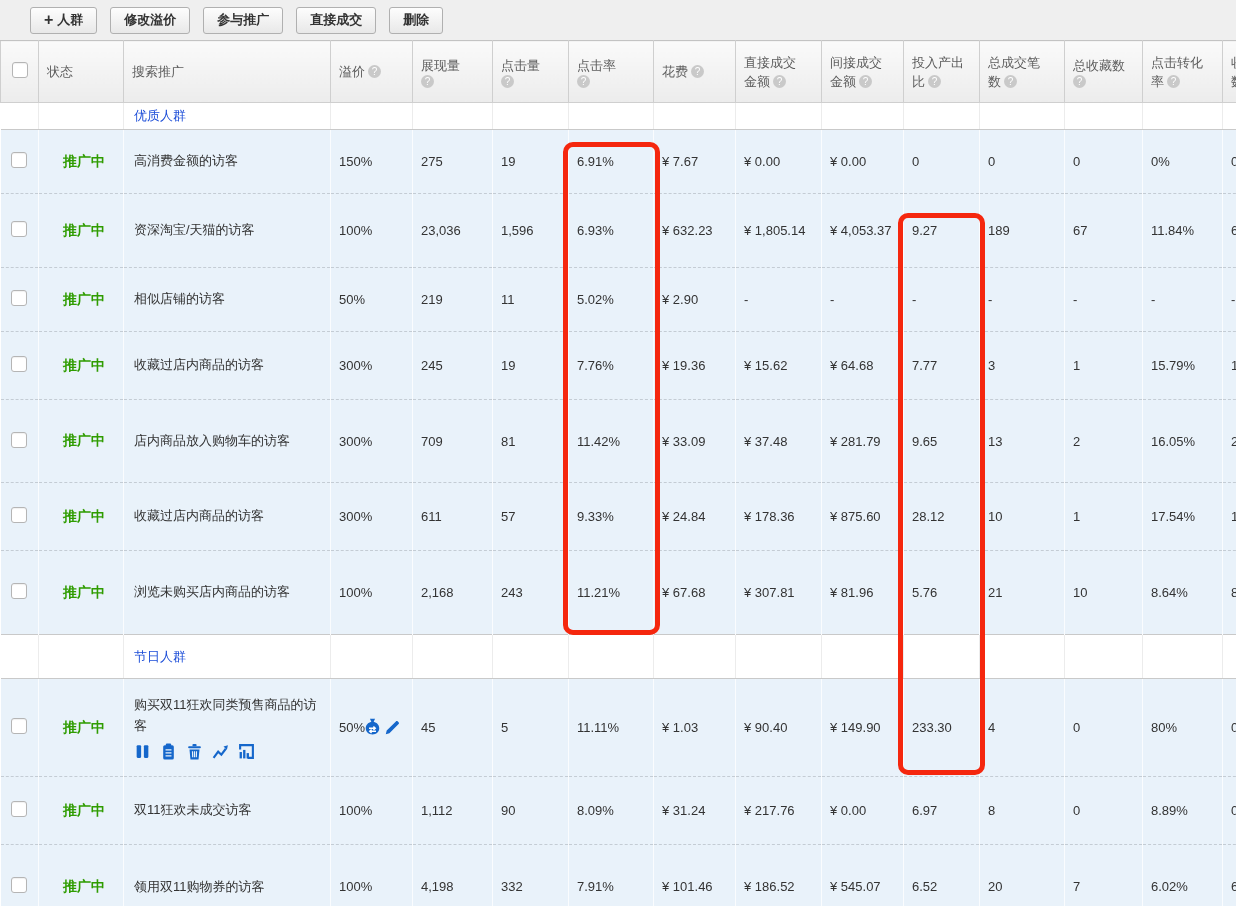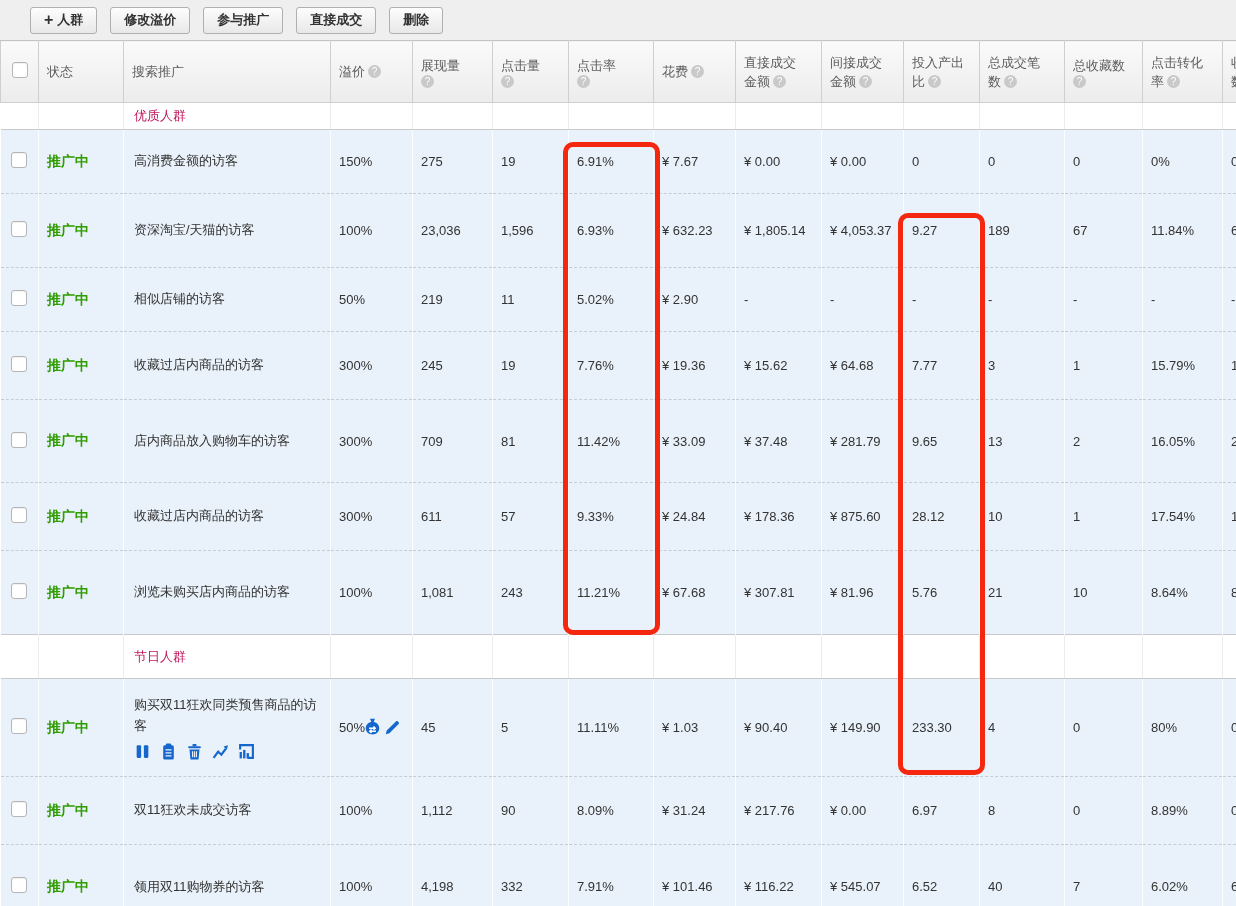--- a/index.html
+++ b/index.html
@@ -19,24 +19,24 @@
   thead th{height:62px;background:linear-gradient(#fafafa,#ececec);border:1px solid #cfcfcf;border-top-color:#c3c3c3;
        font-weight:normal;color:#5c5c5c;font-size:13px;text-align:left;padding:4px 4px 4px 8px;vertical-align:middle;box-sizing:border-box;}
   th.col-select,td.center{text-align:center;padding-left:4px;}
   .hline{line-height:19px;display:flex;align-items:center;gap:3px;}
   .qmark{width:13px;height:13px;border-radius:50%;background:#c9c9c9;color:#fff;font-size:10px;line-height:13px;
        text-align:center;display:inline-block;flex:0 0 auto;cursor:pointer;}
   tbody td{font-size:13px;color:#333;padding:2px 4px 2px 8px;vertical-align:middle;box-sizing:border-box;}
   tr.data td{background:#e9f2fa;border-right:1px solid rgba(255,255,255,.75);}
   tr.dashed td{border-top:1px dashed #c4ccd4;}
   tr.group td{background:#fff;border-top:1px solid #c9c9c9;border-bottom:1px solid #c9c9c9;border-right:1px solid #ececec;}
-  .group-label{font-size:13px;color:#be185d;padding-left:2px;}
+  .group-label{font-size:13px;color:#1d4ed8;padding-left:2px;}
   .cb{width:14px;height:14px;border:1px solid #b5b5b5;border-radius:3px;background:#fff;display:inline-block;
       box-shadow:inset 0 1px 1px rgba(0,0,0,.06);cursor:pointer;}
-  .status{color:#2f9c00;font-weight:bold;font-size:14px;}
+  .status{color:#2f9c00;font-weight:bold;font-size:14px;margin-left:16px;}
   .name{line-height:1.55;padding-left:2px;}
   .action-icons{display:flex;gap:9px;margin-top:7px;padding-left:2px;}
   .action-icons .icon svg{width:17px;height:17px;display:block;cursor:pointer;}
   .premium-cell{display:flex;align-items:center;gap:1px;}
   .premium-cell .icon svg{display:block;cursor:pointer;}
   .premium-cell .icon.bag svg{width:21px;height:21px;margin-left:-4px;}
   .premium-cell .icon.pen svg{width:16px;height:16px;}
 
   
   .hl{position:absolute;border:5px solid #f5270e;border-radius:10px;pointer-events:none;}
@@ -329,21 +329,21 @@
             <td><span>17.54%</span></td>
             <td><span>1</span></td>
           </tr>
           <tr class="data dashed" style="height: 84px;">
             <td class="center"><span class="cb"></span></td>
             <td><span class="status">推广中</span></td>
             <td>
               <div class="name">浏览未购买店内商品的访客</div>
             </td>
             <td><span>100%</span></td>
-            <td><span>1,081</span></td>
+            <td><span>2,168</span></td>
             <td><span>243</span></td>
             <td><span>11.21%</span></td>
             <td><span>¥ 67.68</span></td>
             <td><span>¥ 307.81</span></td>
             <td><span>¥ 81.96</span></td>
             <td><span>5.76</span></td>
             <td><span>21</span></td>
             <td><span>10</span></td>
             <td><span>8.64%</span></td>
             <td><span>8</span></td>
@@ -468,24 +468,24 @@
             <td class="center"><span class="cb"></span></td>
             <td><span class="status">推广中</span></td>
             <td>
               <div class="name">领用双11购物券的访客</div>
             </td>
             <td><span>100%</span></td>
             <td><span>4,198</span></td>
             <td><span>332</span></td>
             <td><span>7.91%</span></td>
             <td><span>¥ 101.46</span></td>
-            <td><span>¥ 116.22</span></td>
+            <td><span>¥ 186.52</span></td>
             <td><span>¥ 545.07</span></td>
             <td><span>6.52</span></td>
-            <td><span>40</span></td>
+            <td><span>20</span></td>
             <td><span>7</span></td>
             <td><span>6.02%</span></td>
             <td><span>6</span></td>
           </tr>
         </tbody>
     </table>
   </div>
 
   <div class="hl hl-ctr"></div>
   <div class="hl hl-roi"></div>

